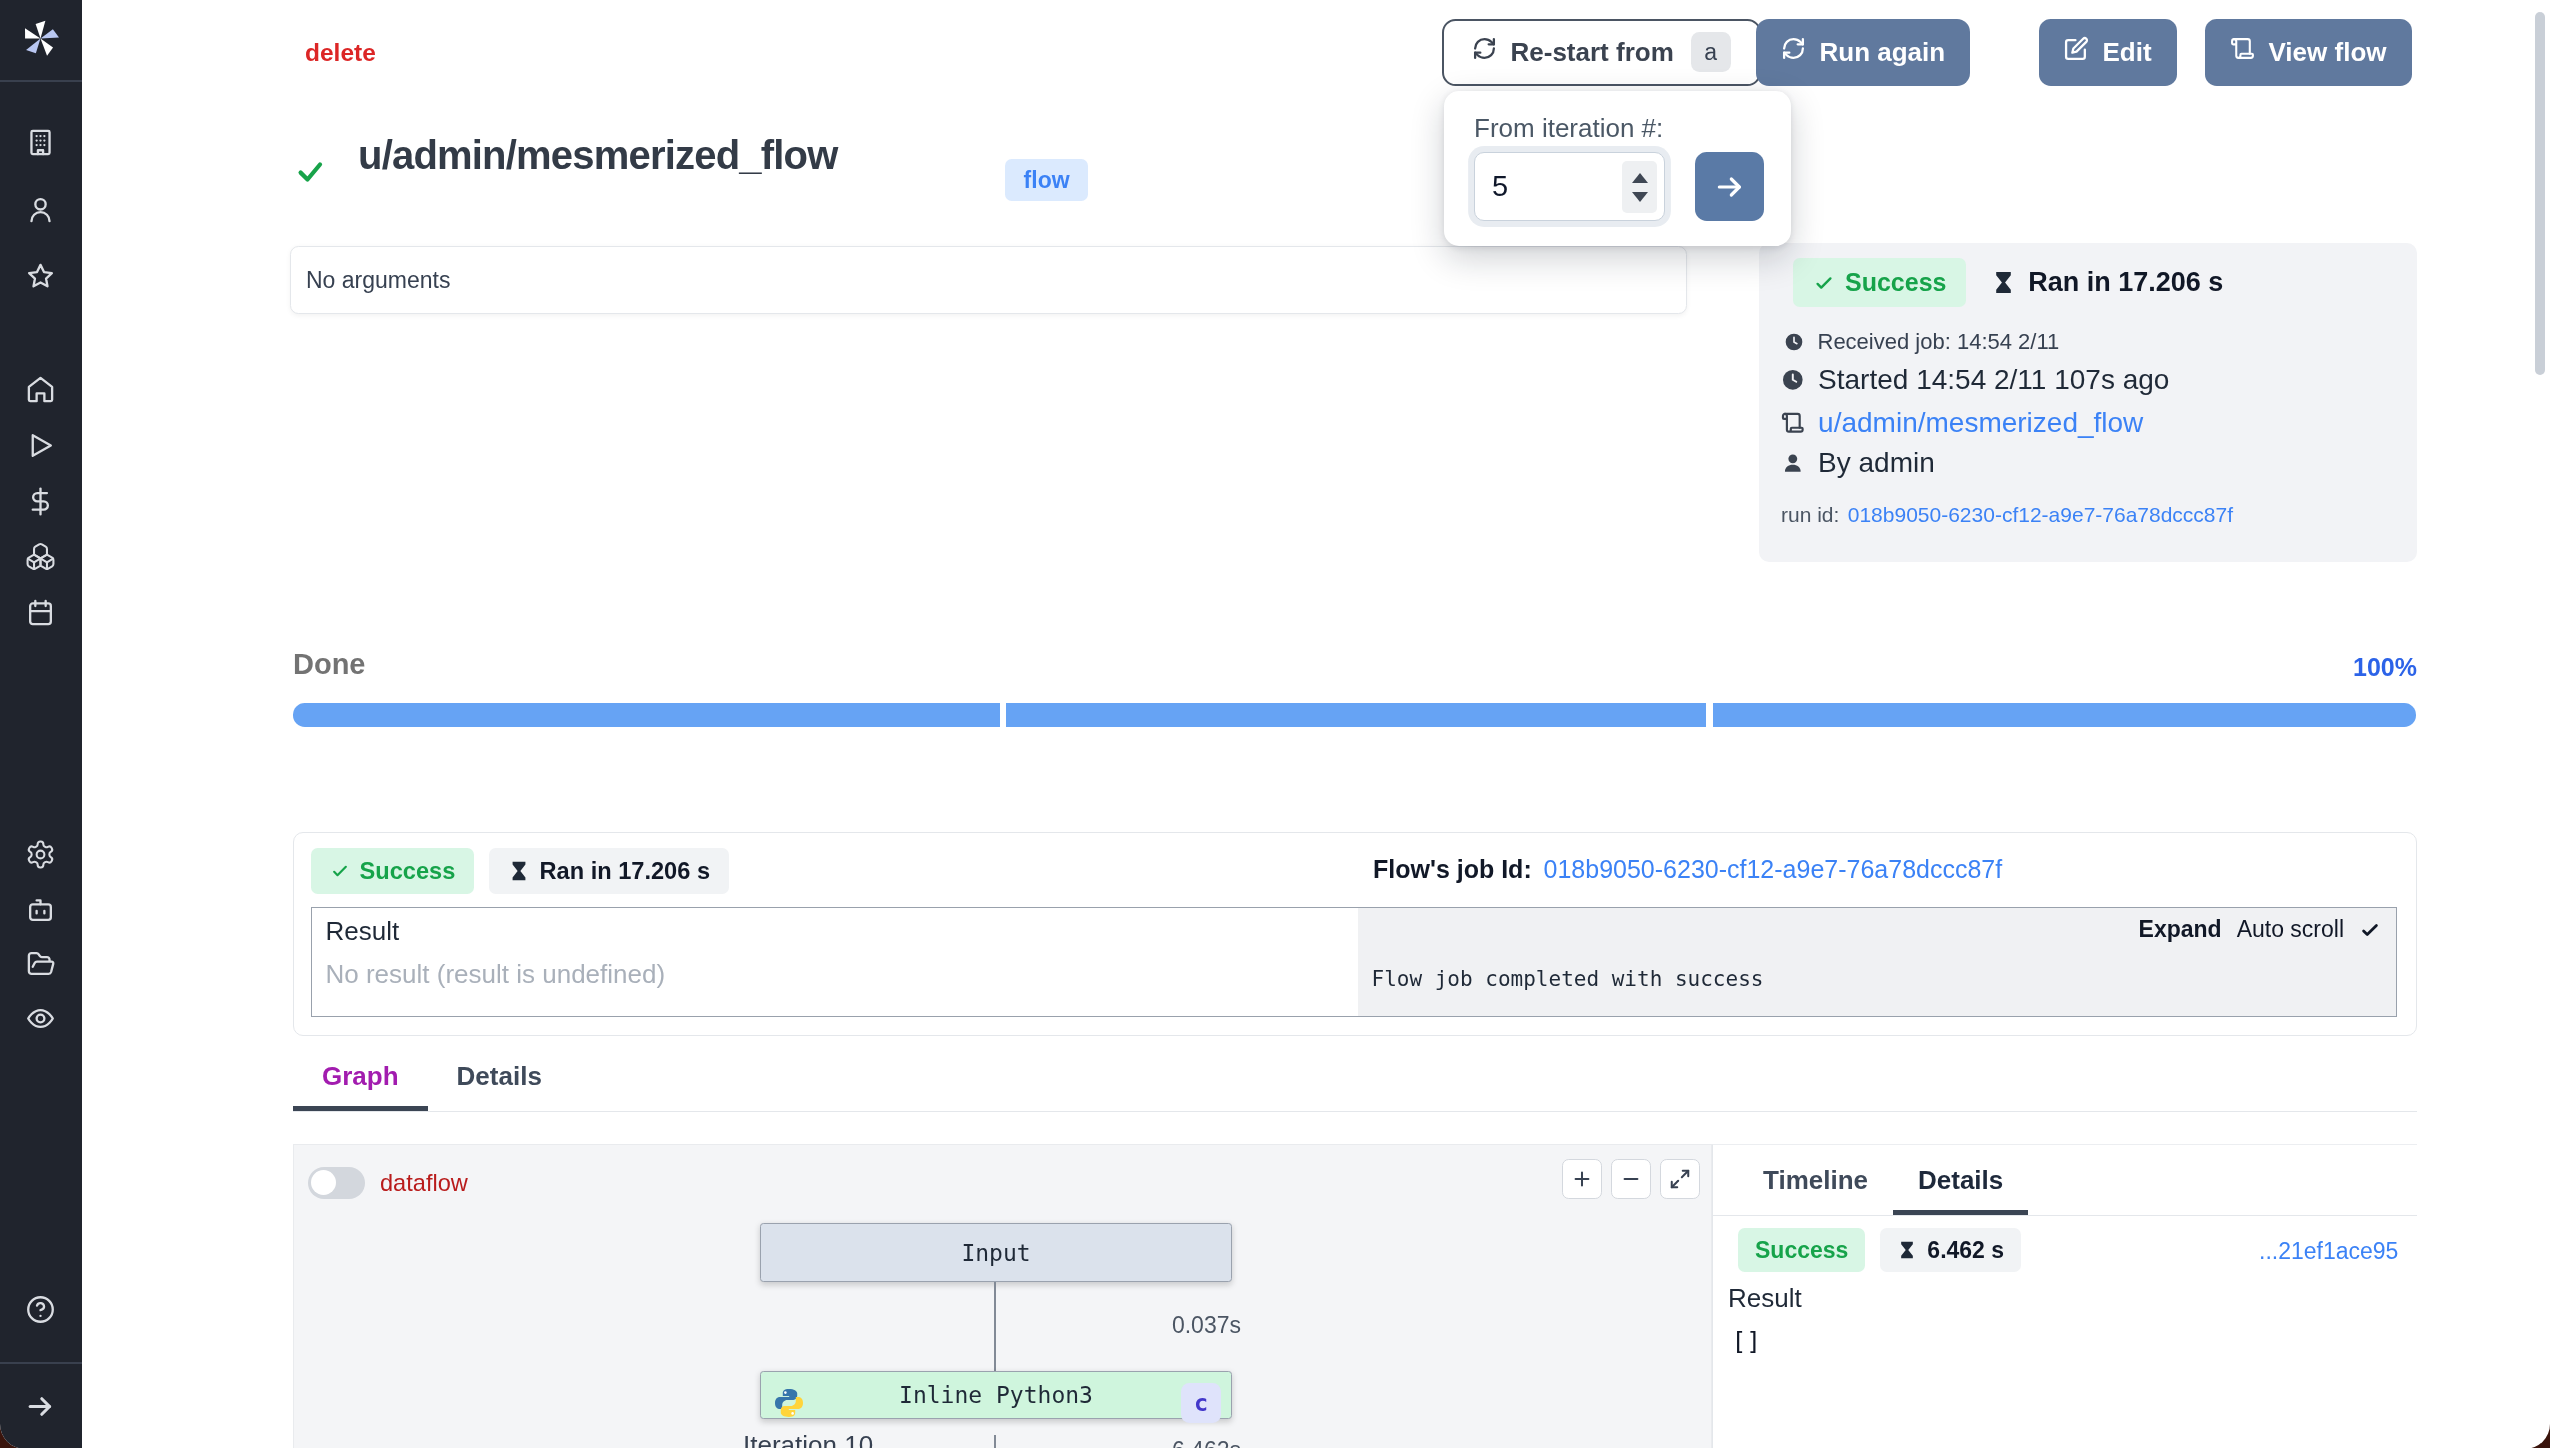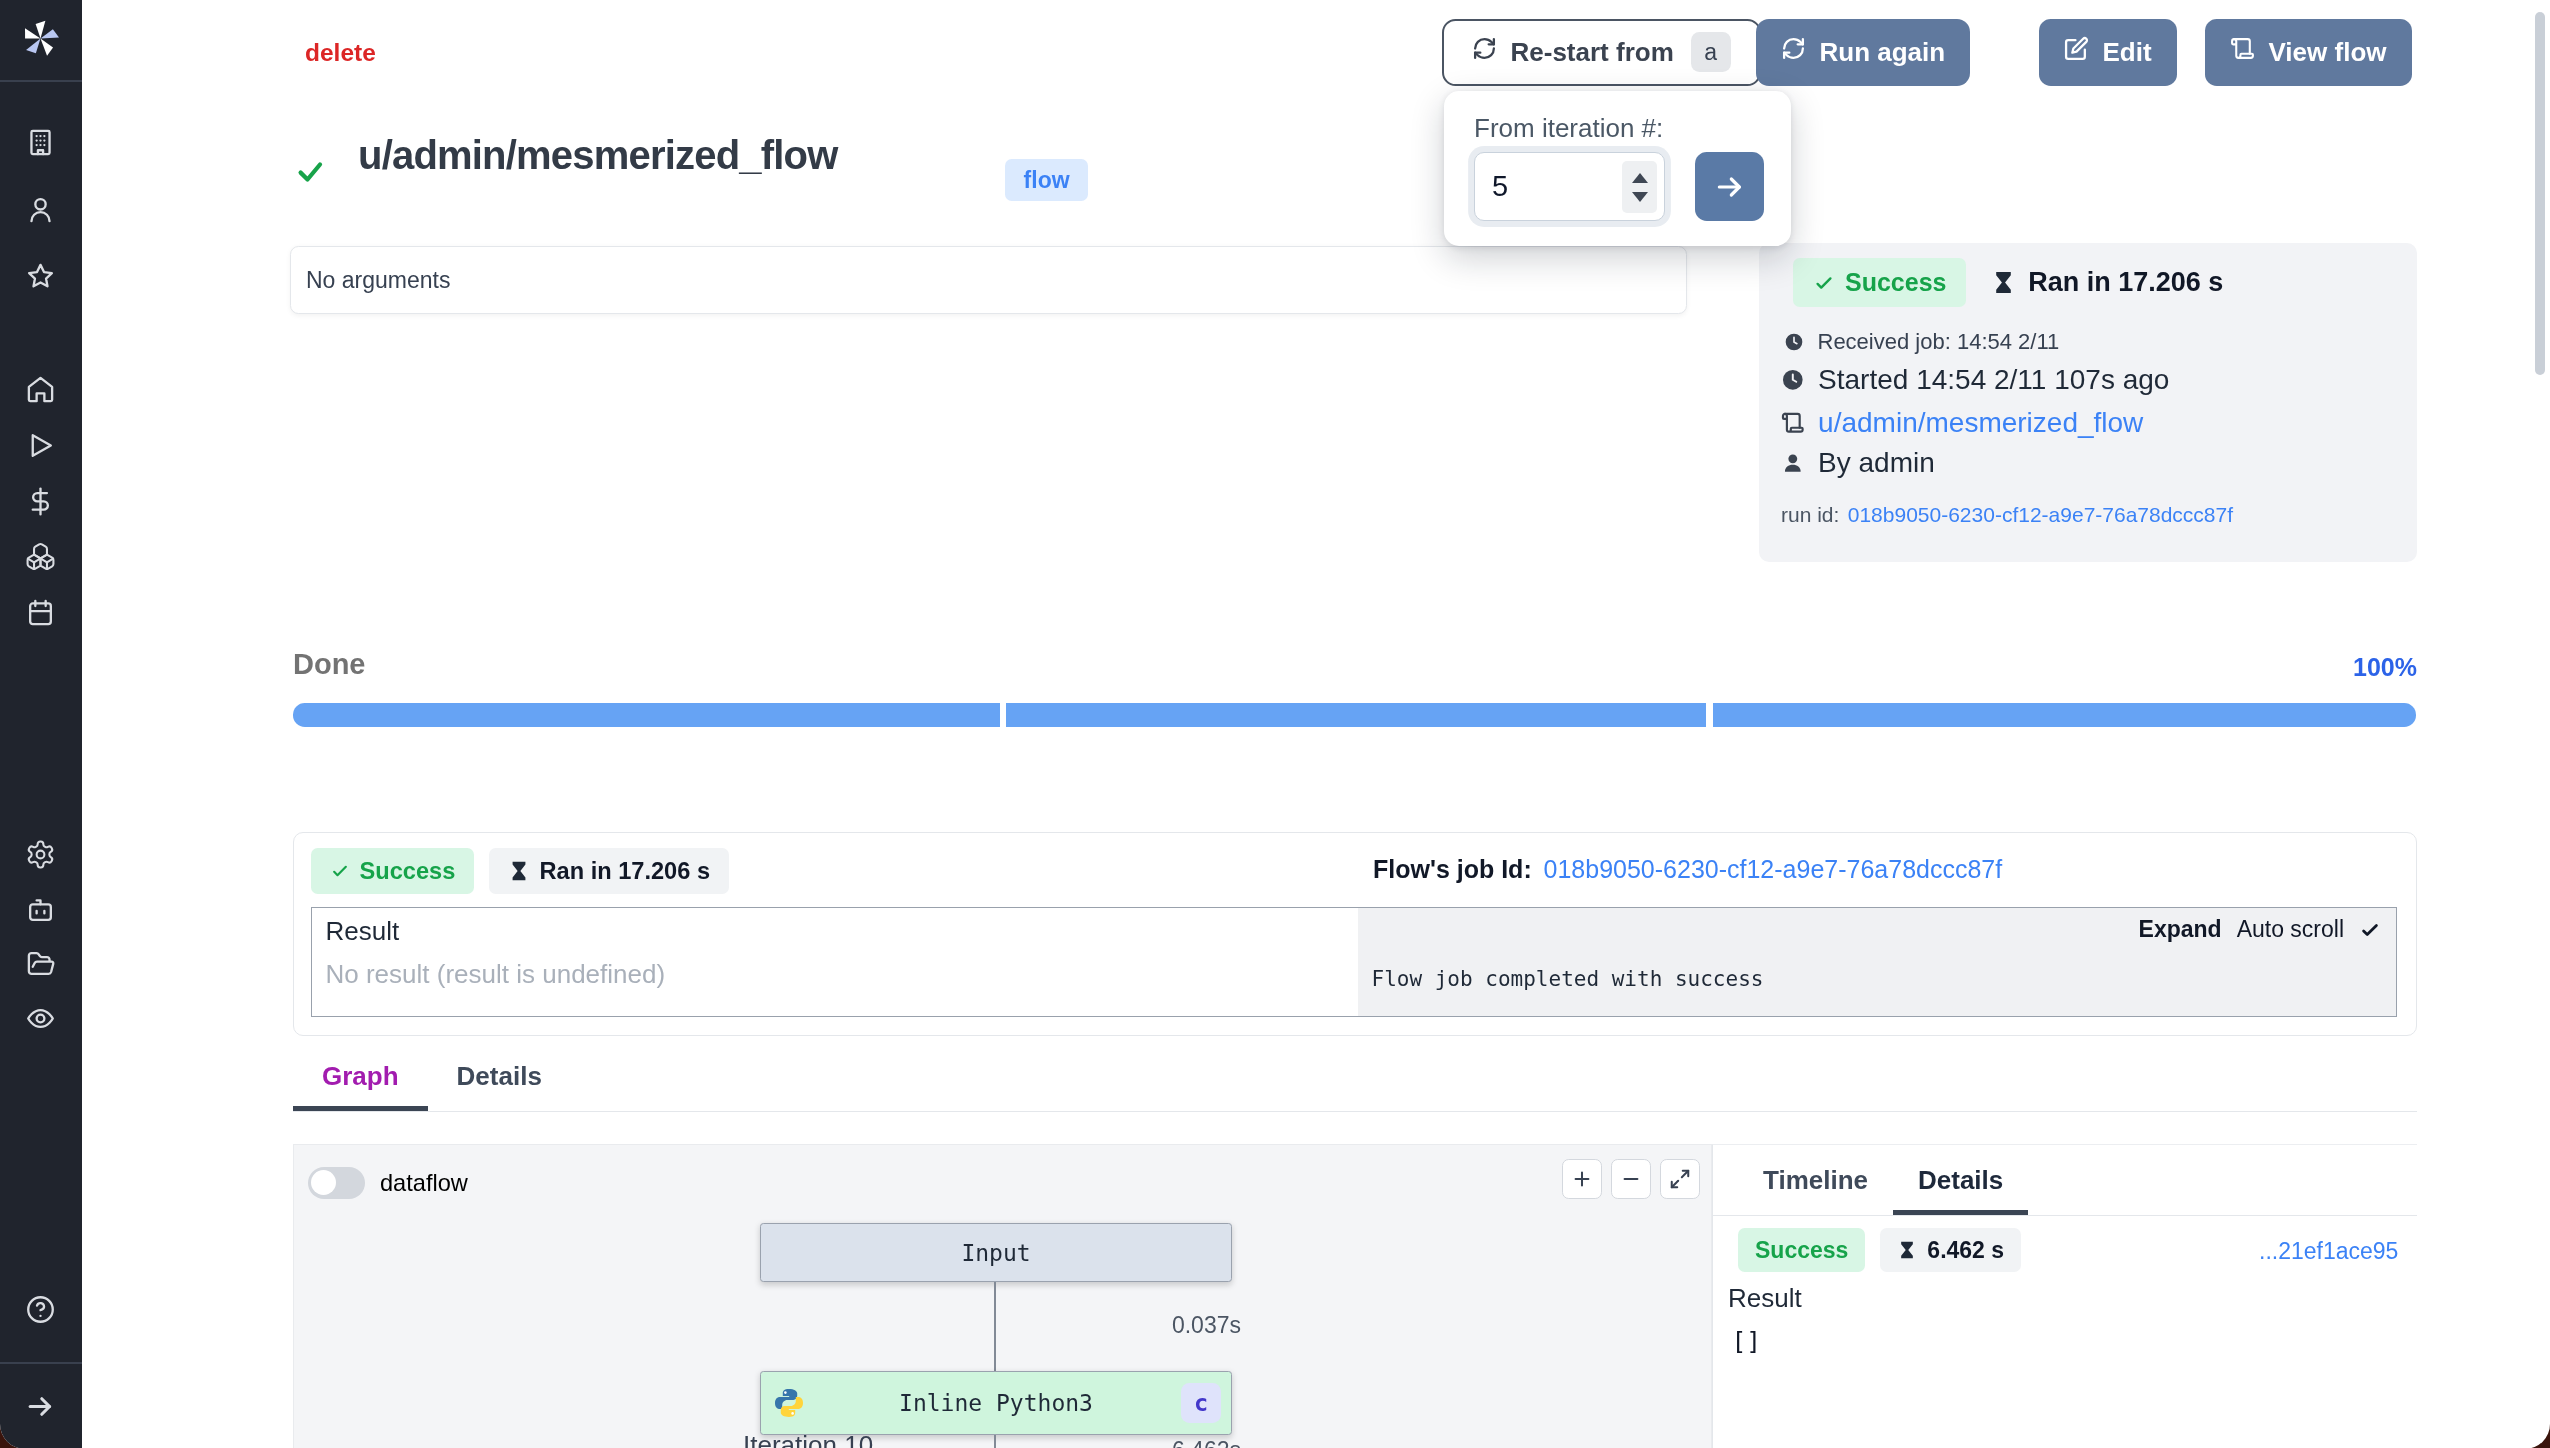--- a/index.html
+++ b/index.html
@@ -92,29 +92,29 @@
 
   
   .main-tabs{position:absolute;left:293px;top:1056px;width:2124px;height:56px;border-bottom:1.7px solid #e4e7eb;display:flex;}
   .tab{padding:5px 29px 0;font-size:26px;font-weight:600;color:#3f4a5a;cursor:pointer;height:100%;}
   .tab.active{color:#a21caf;border-bottom:5px solid #3b4554;margin-bottom:-1.7px;text-align:right;}
 
   
   .graph-panel{position:absolute;left:293px;top:1144px;width:1419px;height:305px;background:#f4f5f7;border:1.7px solid #e9ebee;border-bottom:none;overflow:hidden;}
   .toggle{position:absolute;left:13.5px;top:22px;width:57px;height:32px;background:#d3d7dd;border-radius:16px;cursor:pointer;}
   .knob{position:absolute;left:3.4px;top:3.4px;width:25px;height:25px;background:#fff;border-radius:50%;}
-  .toggle-label{position:absolute;left:86px;top:25px;font-size:23.6px;color:#000000;}
+  .toggle-label{position:absolute;left:86px;top:25px;font-size:23.6px;color:#b91c1c;}
   .gtool{position:absolute;top:13.5px;width:40px;height:40px;background:#fff;border:1.7px solid #d4d8de;border-radius:6.7px;display:grid;place-items:center;color:#374151;cursor:pointer;}
   .gtool svg{width:22px;height:22px;}
   .gt-plus{left:1268px;} .gt-minus{left:1317px;} .gt-max{left:1366px;}
   .vline{position:absolute;left:700px;width:1.7px;background:#828a96;}
   .v1{top:137px;height:89px;} .v2{top:290px;height:17px;}
   .node{position:absolute;left:466px;width:472px;border:1.7px solid #9aa2ae;border-radius:3.4px;box-shadow:0 2.5px 5.9px rgba(0,0,0,.18);display:flex;align-items:center;justify-content:center;font-family:"DejaVu Sans Mono",monospace;font-size:23px;color:#1f2937;cursor:pointer;}
   .node-input{top:78px;height:59px;background:#dbe2ec;}
-  .node-python{top:226px;height:64px;background:#cff5dd;}
+  .node-python{top:226px;height:48px;background:#cff5dd;}
   .py-ic{position:absolute;left:11.8px;top:15px;width:32px;height:32px;}
   .c-badge{position:absolute;right:10px;top:11px;width:40px;height:40px;background:#dfe3fb;border-radius:8.4px;display:grid;place-items:center;font-size:23.6px;font-weight:700;color:#4338ca;}
   .gtime{position:absolute;left:778px;width:169px;text-align:right;font-size:23px;color:#4b5563;}
   .t1{top:167px;} .t2{top:292px;}
   .giter{position:absolute;left:449px;top:285px;font-size:26px;color:#374151;}
 
   
   .details-panel{position:absolute;left:1712px;top:1144px;width:705px;height:305px;background:#fff;border-left:1.7px solid #e4e7eb;border-top:1.7px solid #eceef1;}
   .dp-tabs{position:absolute;left:0;top:0;width:100%;height:71px;border-bottom:1.7px solid #e4e7eb;display:flex;padding-left:25px;}
   .dp-tab{padding:20px 25px 0;font-size:26px;font-weight:600;color:#3f4a5a;cursor:pointer;height:100%;}

